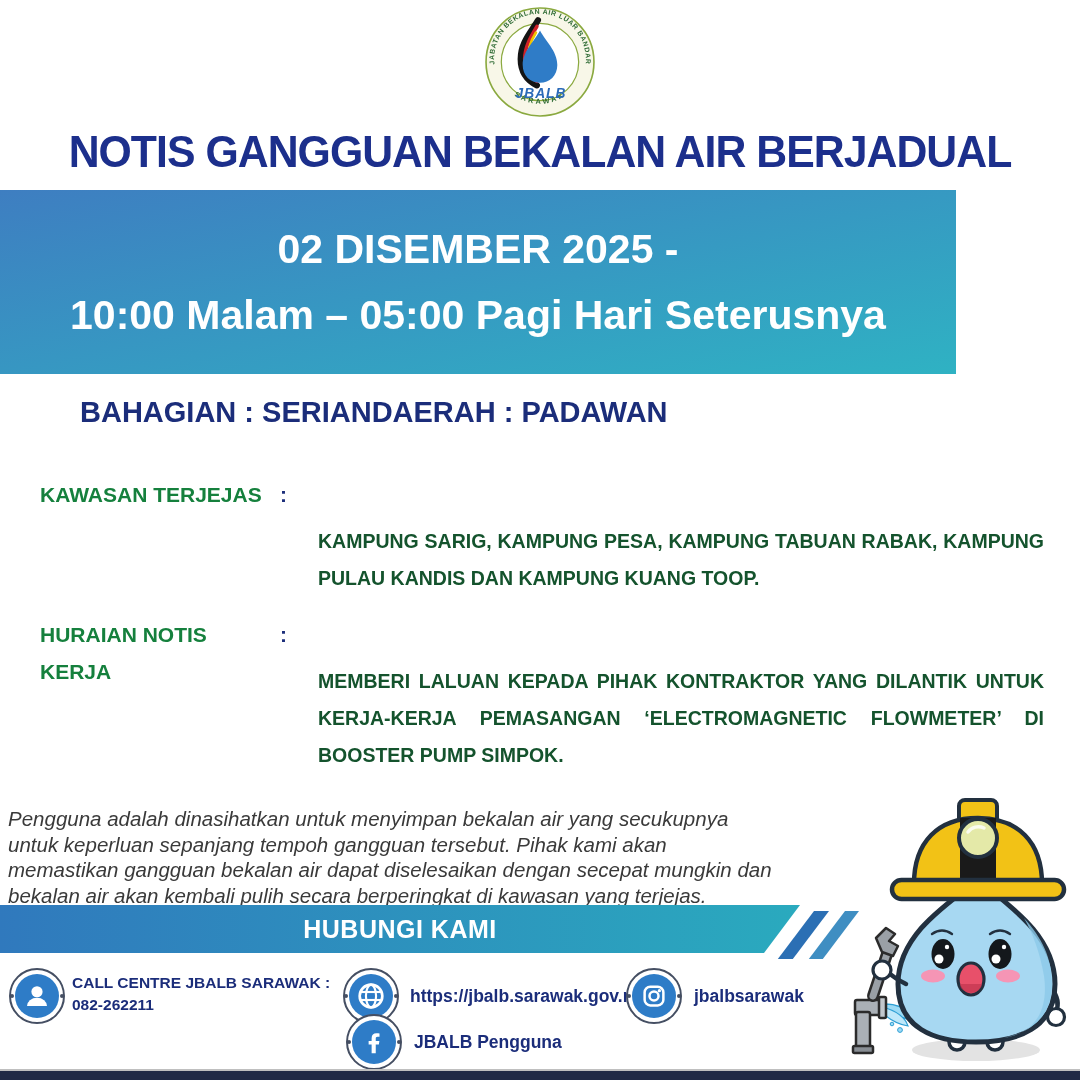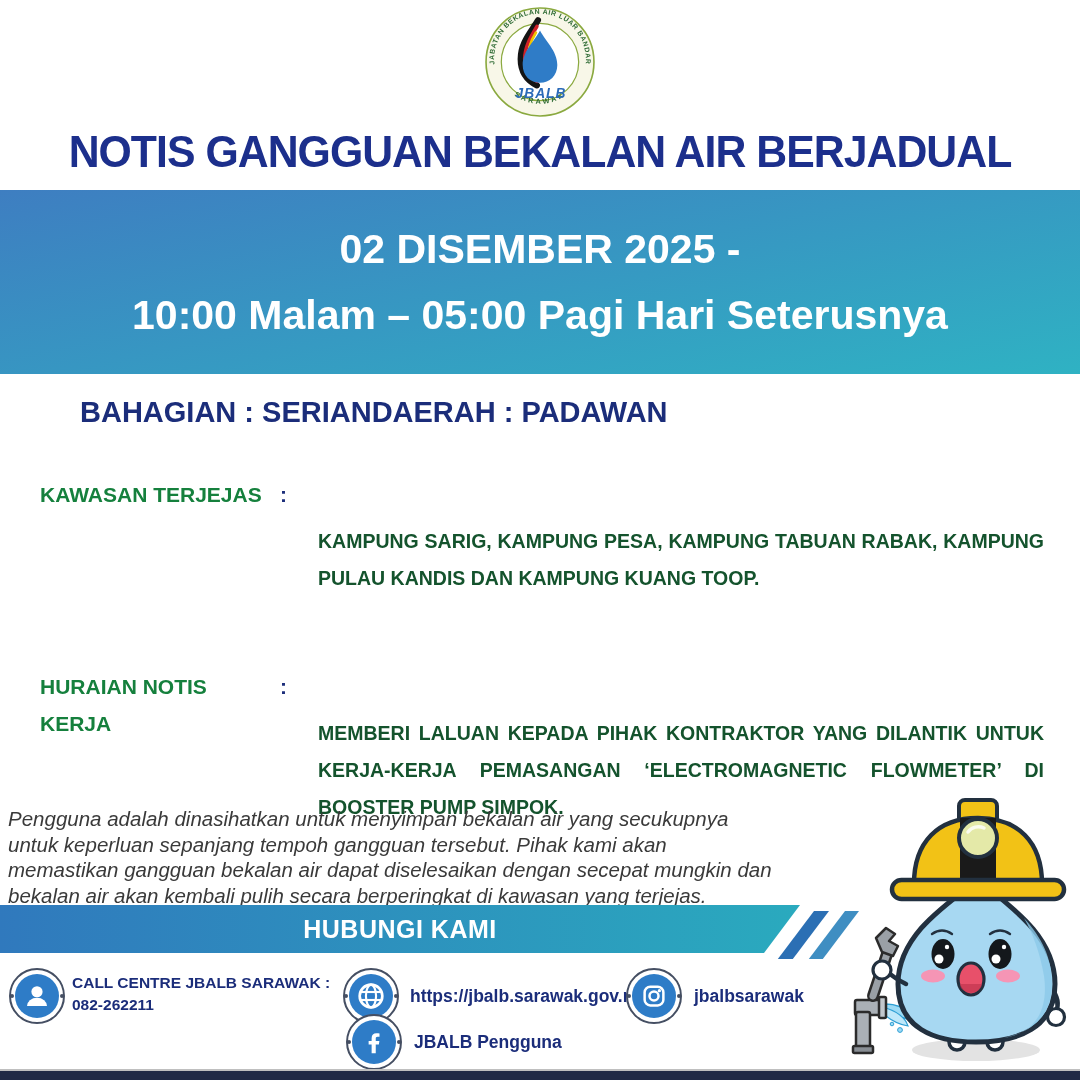--- a/index.html
+++ b/index.html
@@ -8,38 +8,38 @@
 
   
   .logo{position:absolute;left:483px;top:6px;width:114px;height:112px;}
 
   
   .title{position:absolute;left:0;top:126px;width:1080px;text-align:center;
          font-size:45px;font-weight:700;color:#1c2f8c;letter-spacing:-1px;
          transform:scaleX(0.95);}
 
   
-  .banner{position:absolute;left:0;top:190px;width:1080px;height:184px;
+  .banner{position:absolute;left:0;top:190px;width:956px;height:184px;
           background:linear-gradient(168deg,#3e7ec1 0%,#2fb2c3 100%);
           display:flex;flex-direction:column;align-items:center;justify-content:center;}
   .banner .line{color:#ffffff;font-weight:700;font-size:41px;line-height:1.0;text-align:center;}
   .banner .line + .line{margin-top:25px;}
 
   
   .region-row{position:absolute;left:80px;top:396px;width:940px;display:flex;
               justify-content:flex-start;font-size:29px;font-weight:700;color:#1b2d7a;}
 
   
   .section{position:absolute;left:40px;width:1004px;display:flex;align-items:flex-start;}
   .section .label{width:240px;font-size:21px;font-weight:700;color:#15803d;line-height:37px;}
   .section .colon{width:38px;font-size:21px;font-weight:700;color:#1b2d7a;line-height:37px;}
   .section .content{flex:1;font-size:19.5px;font-weight:700;color:#14532d;
                     line-height:37px;text-align:justify;text-align-last:left;margin-top:47px;}
   #section-kawasan{top:476px;}
-  #section-huraian{top:668px;}
+  #section-huraian{top:616px;}
 
   
   .advisory{position:absolute;left:8px;top:806px;width:766px;
             font-size:20.5px;font-style:italic;color:#3a3a3a;line-height:25.5px;}
 
   
   .contact-bar{position:absolute;left:0;top:905px;width:800px;height:48px;
                background:linear-gradient(90deg,#3079bd 0%,#2aaabe 100%);
                clip-path:polygon(0 0,100% 0,calc(100% - 36px) 100%,0 100%);
                display:flex;align-items:center;justify-content:center;}

